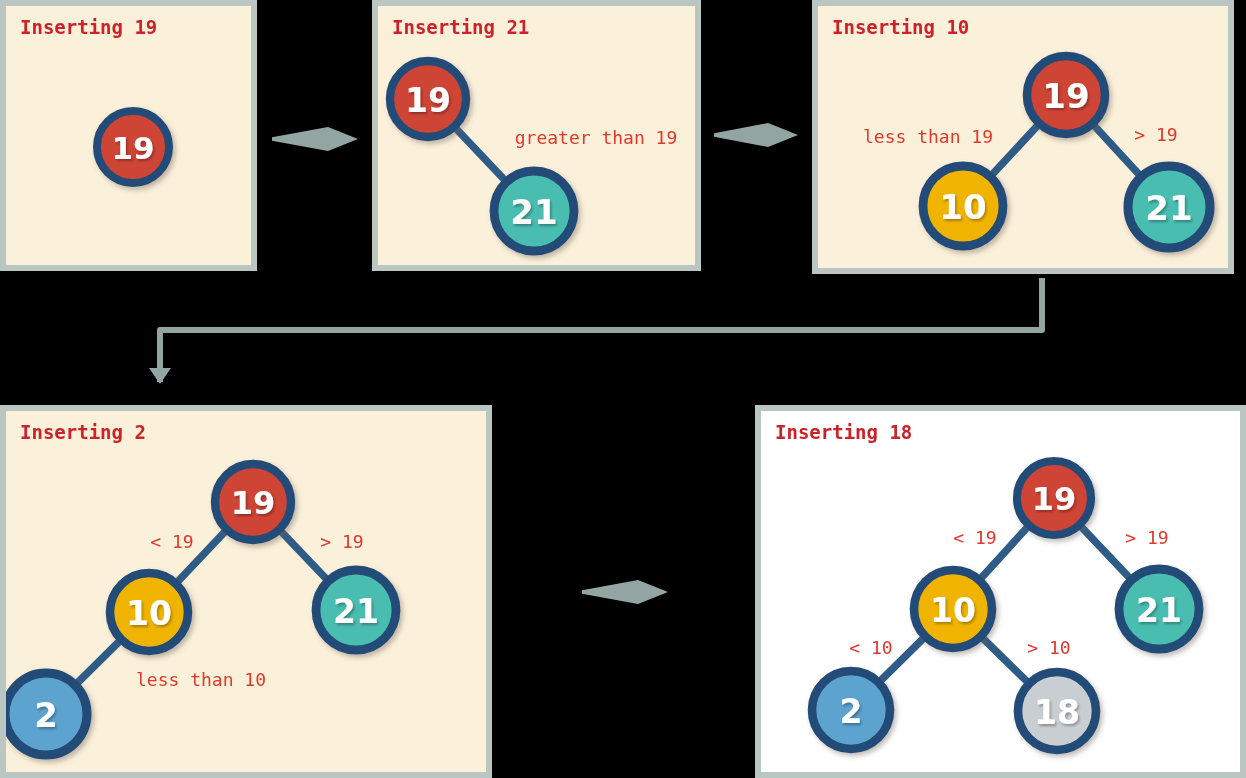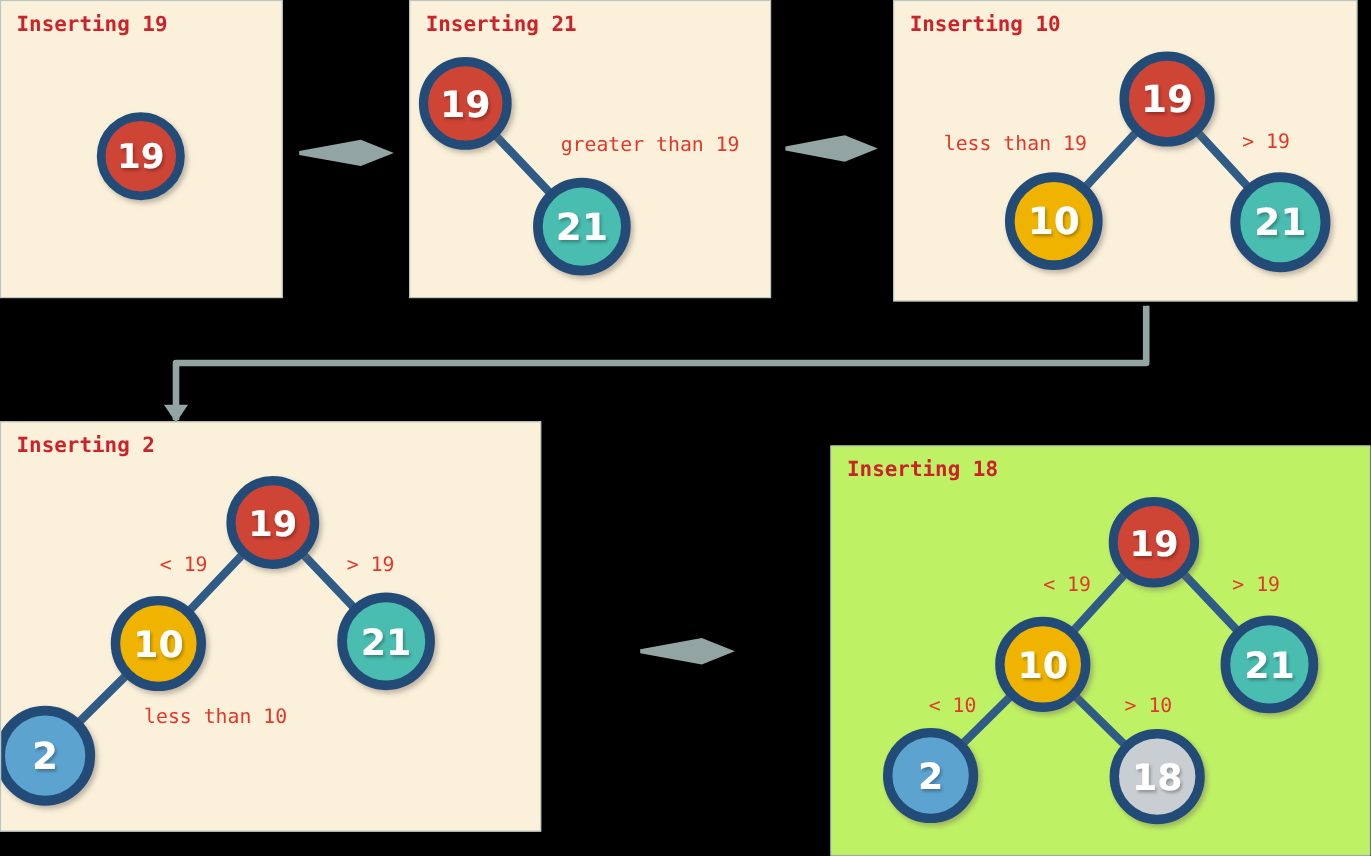--- a/index.html
+++ b/index.html
@@ -1,18 +1,18 @@
 <!DOCTYPE html>
 <html><head>
 <meta charset="utf-8">
 <style>
   html,body{margin:0;padding:0;background:#000;}
   body{width:1246px;height:778px;position:relative;overflow:hidden;
        font-family:"DejaVu Sans Mono","Liberation Mono",monospace;}
-  .panel{position:absolute;background:#fbf0da;border:1px solid #4d7c0f;box-sizing:border-box;overflow:hidden;}
+  .panel{position:absolute;background:#fbf0da;border:6px solid #4d7c0f;box-sizing:border-box;overflow:hidden;}
   .panel-title{position:absolute;left:14px;top:10px;color:#cc2229;font-size:19px;font-weight:bold;
                letter-spacing:0px;white-space:nowrap;font-family:"DejaVu Sans Mono","Liberation Mono",monospace;}
   .tree-svg{position:absolute;left:0;top:0;}
   .node-text{font-family:"DejaVu Sans","Liberation Sans",sans-serif;font-weight:bold;fill:#ffffff;
              text-anchor:middle;dominant-baseline:central;}
   .edge-label{font-family:"DejaVu Sans Mono","Liberation Mono",monospace;fill:#e0392b;
               font-size:18px;text-anchor:middle;dominant-baseline:central;}
   .connector{position:absolute;left:0;top:0;pointer-events:none;}
 </style>
 </head>
@@ -97,21 +97,21 @@
             <circle cx="351" cy="201" r="41" fill="#49bdb0" stroke="#234c77" stroke-width="9.02"></circle>
             <text x="351" y="202" class="node-text" font-size="34" filter="url(#tshadow2)" fill="#ffffff">21</text>
           </g>
         </g>
         <g>
           <text x="110" y="130" class="edge-label" fill="#e0392b">less than 19</text>
           <text x="338" y="128" class="edge-label" fill="#e0392b">&gt; 19</text>
         </g>
       </svg>
     </div>
-    <div class="panel" style="left: 0px; top: 383px; width: 492px; height: 373px; background: rgb(251, 240, 218); border-color: rgb(185, 198, 194);">
+    <div class="panel" style="left: 0px; top: 405px; width: 492px; height: 373px; background: rgb(251, 240, 218); border-color: rgb(185, 198, 194);">
       <div class="panel-title" style="color: rgb(204, 34, 41);">Inserting 2</div>
       <svg class="tree-svg" width="492" height="373">
         <defs>
           <filter id="nshadow3" x="-60%" y="-60%" width="240%" height="240%">
             <feDropShadow dx="2.5" dy="3" stdDeviation="2.6" flood-color="#6b6257" flood-opacity="0.42"></feDropShadow>
           </filter>
           <filter id="tshadow3" x="-60%" y="-60%" width="240%" height="240%">
             <feDropShadow dx="1.6" dy="2.2" stdDeviation="1.3" flood-color="#000000" flood-opacity="0.28"></feDropShadow>
           </filter>
         </defs>
@@ -138,21 +138,21 @@
             <text x="40" y="304" class="node-text" font-size="34" filter="url(#tshadow3)" fill="#ffffff">2</text>
           </g>
         </g>
         <g>
           <text x="166" y="130" class="edge-label" fill="#e0392b">&lt; 19</text>
           <text x="336" y="130" class="edge-label" fill="#e0392b">&gt; 19</text>
           <text x="195" y="268" class="edge-label" fill="#e0392b">less than 10</text>
         </g>
       </svg>
     </div>
-    <div class="panel" style="left: 755px; top: 405px; width: 491px; height: 373px; background: #bef264; border-color: rgb(185, 198, 194);">
+    <div class="panel" style="left: 755px; top: 405px; width: 491px; height: 373px; background: #ffffff; border-color: rgb(185, 198, 194);">
       <div class="panel-title" style="color: rgb(204, 34, 41);">Inserting 18</div>
       <svg class="tree-svg" width="491" height="373">
         <defs>
           <filter id="nshadow4" x="-60%" y="-60%" width="240%" height="240%">
             <feDropShadow dx="2.5" dy="3" stdDeviation="2.6" flood-color="#6b6257" flood-opacity="0.42"></feDropShadow>
           </filter>
           <filter id="tshadow4" x="-60%" y="-60%" width="240%" height="240%">
             <feDropShadow dx="1.6" dy="2.2" stdDeviation="1.3" flood-color="#000000" flood-opacity="0.28"></feDropShadow>
           </filter>
         </defs>

